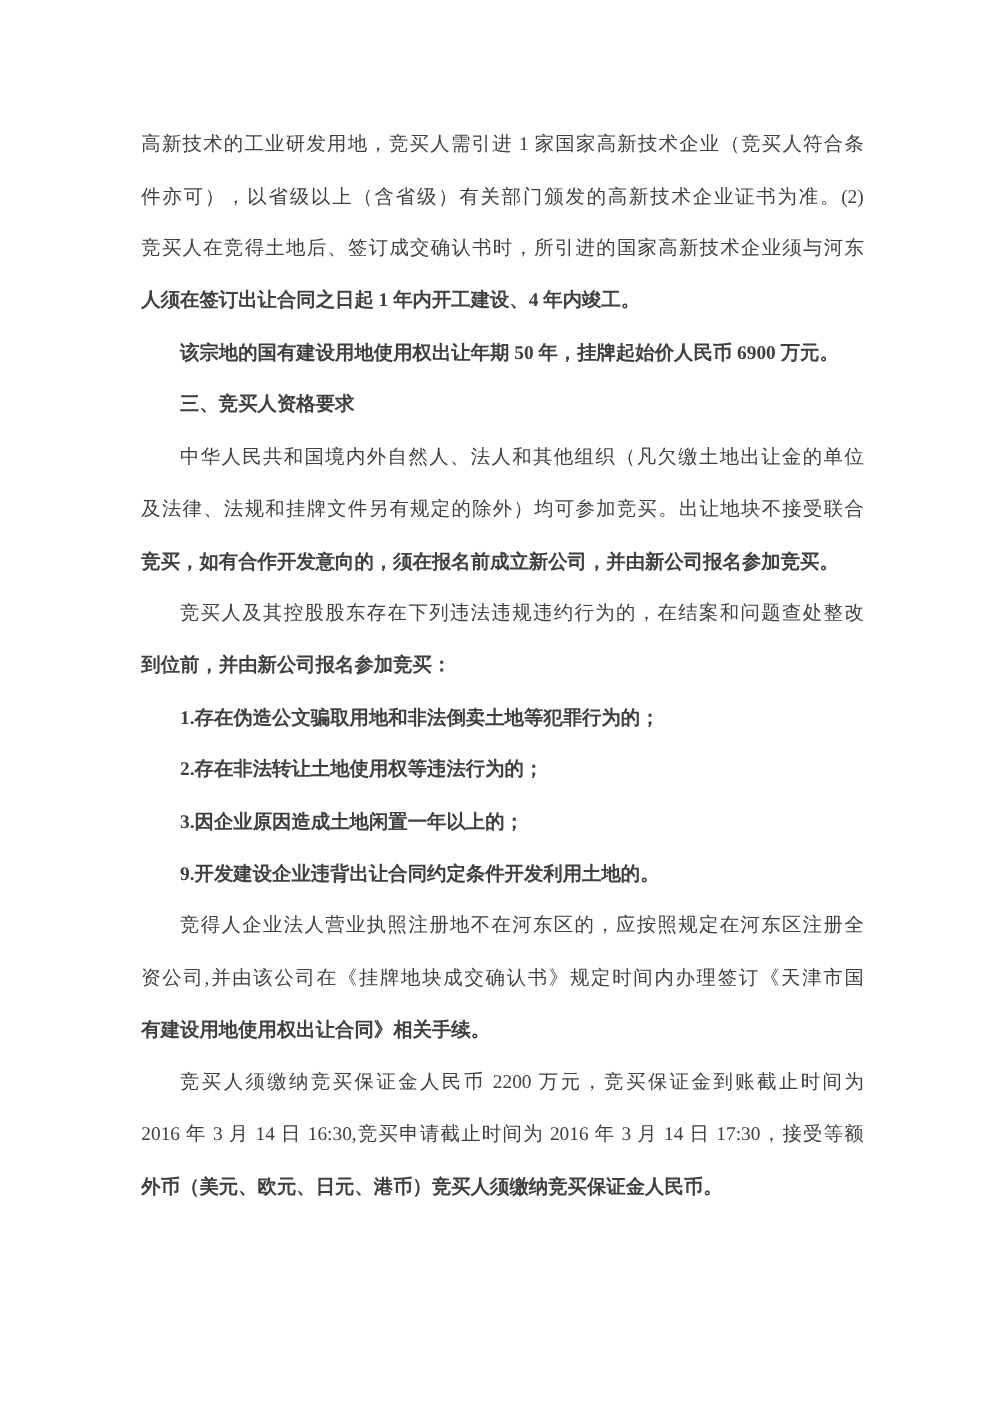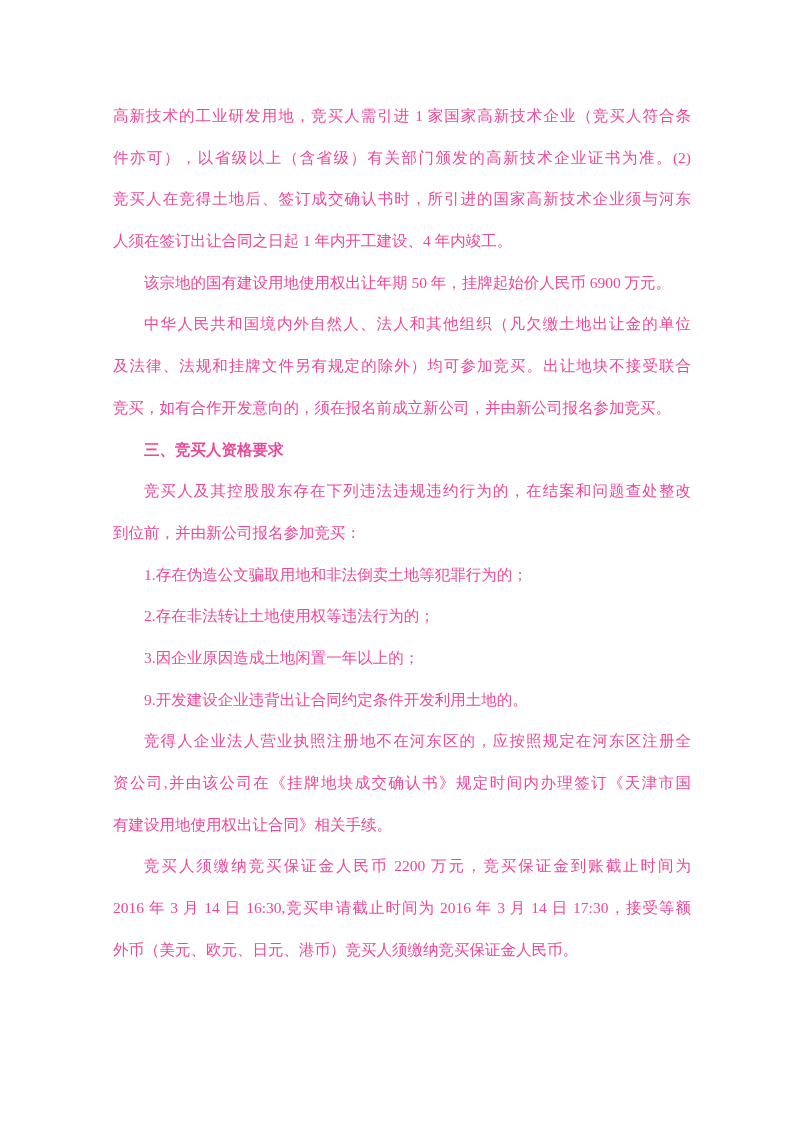--- a/index.html
+++ b/index.html
@@ -14,30 +14,31 @@
     background: #ffffff;
     overflow: hidden;
     font-family: "Liberation Serif", "DejaVu Serif", serif;
   }
   .content {
     position: absolute;
     left: 113px;
     top: 95px;
     width: 578px;
     font-size: 15.5px;
-    color: #ec4899;
+    color: #404040;
   }
   .line {
     height: 41.7px;
     line-height: 41.7px;
     text-align: justify;
     text-align-last: justify;
   }
   .block .line:last-child {
     text-align-last: left;
+    font-weight: bold;
   }
   .block.indent .line:first-child {
     text-indent: 2em;
   }
   .block.heading .line {
     font-weight: bold;
   }
 </style>
 </head>
 <body>
@@ -46,27 +47,27 @@
   <div class="content" id="content">
       <div class="block">
         <div class="line">高新技术的工业研发用地，竞买人需引进 1 家国家高新技术企业（竞买人符合条</div>
         <div class="line">件亦可），以省级以上（含省级）有关部门颁发的高新技术企业证书为准。(2)</div>
         <div class="line">竞买人在竞得土地后、签订成交确认书时，所引进的国家高新技术企业须与河东</div>
         <div class="line">人须在签订出让合同之日起 1 年内开工建设、4 年内竣工。</div>
       </div>
       <div class="block indent">
         <div class="line">该宗地的国有建设用地使用权出让年期 50 年，挂牌起始价人民币 6900 万元。</div>
       </div>
+      <div class="block heading indent">
+        <div class="line">三、竞买人资格要求</div>
+      </div>
       <div class="block indent">
         <div class="line">中华人民共和国境内外自然人、法人和其他组织（凡欠缴土地出让金的单位</div>
         <div class="line">及法律、法规和挂牌文件另有规定的除外）均可参加竞买。出让地块不接受联合</div>
         <div class="line">竞买，如有合作开发意向的，须在报名前成立新公司，并由新公司报名参加竞买。</div>
-      </div>
-      <div class="block heading indent">
-        <div class="line">三、竞买人资格要求</div>
       </div>
       <div class="block indent">
         <div class="line">竞买人及其控股股东存在下列违法违规违约行为的，在结案和问题查处整改</div>
         <div class="line">到位前，并由新公司报名参加竞买：</div>
       </div>
       <div class="block indent">
         <div class="line">1.存在伪造公文骗取用地和非法倒卖土地等犯罪行为的；</div>
       </div>
       <div class="block indent">
         <div class="line">2.存在非法转让土地使用权等违法行为的；</div>

